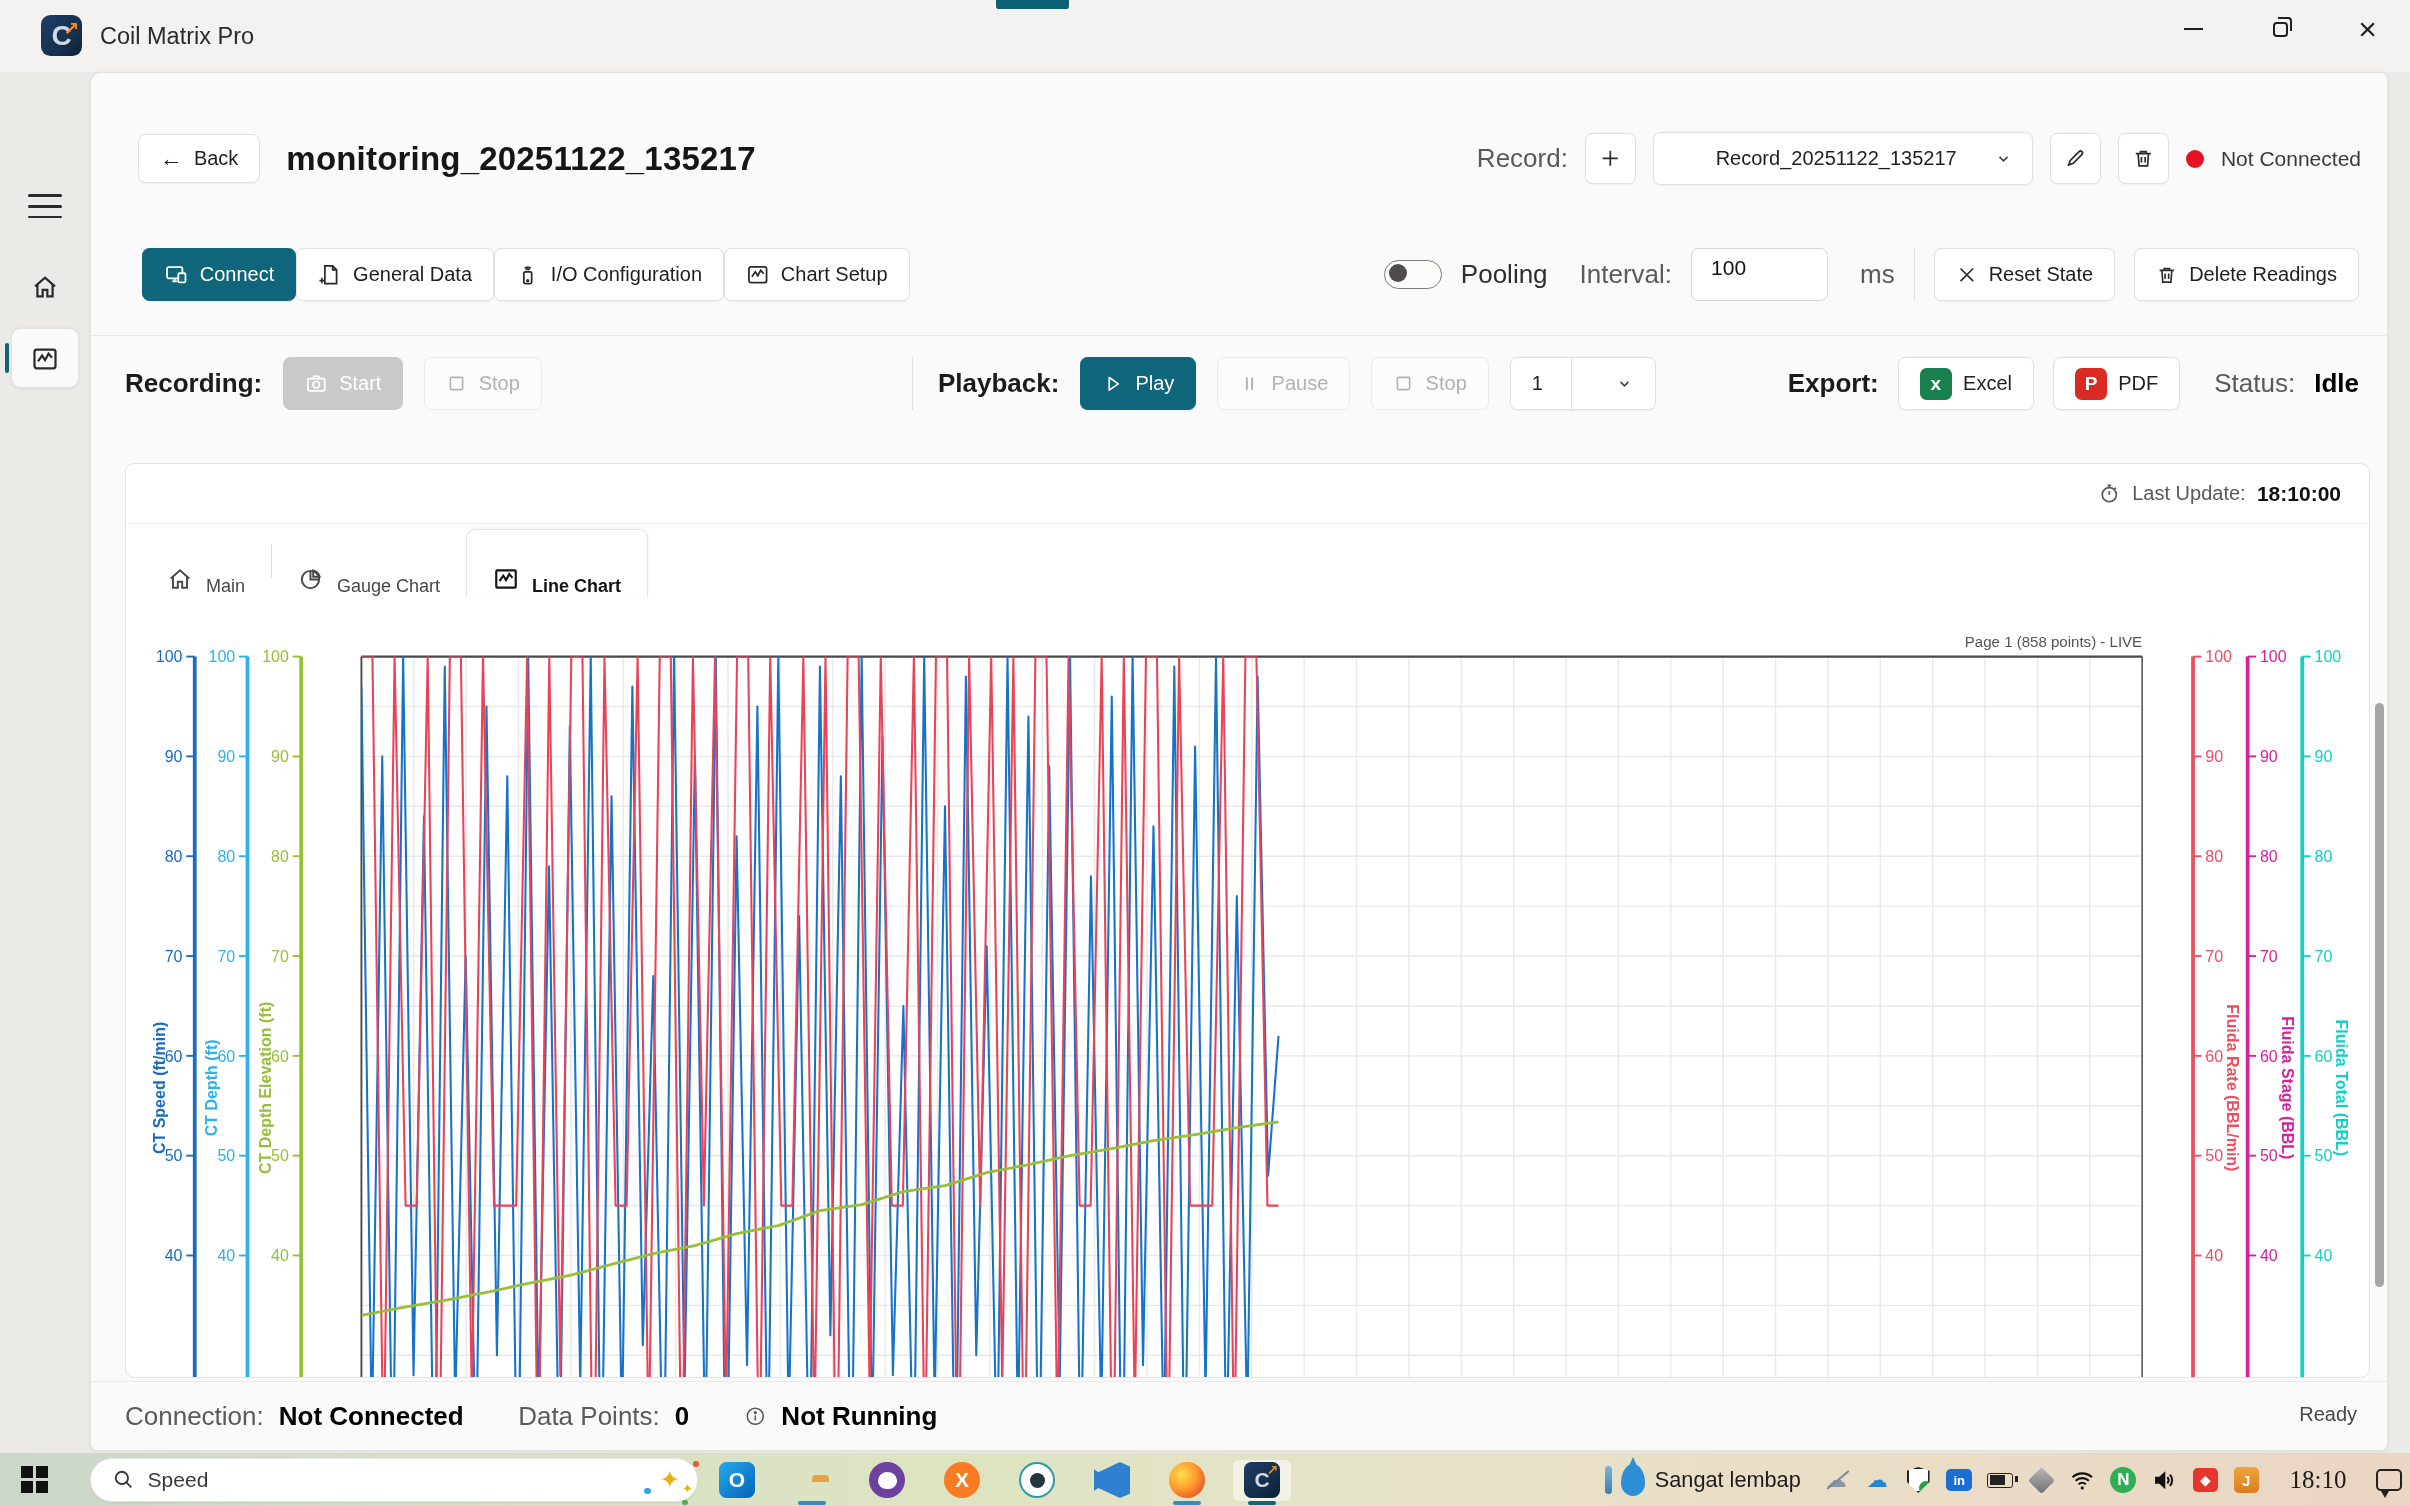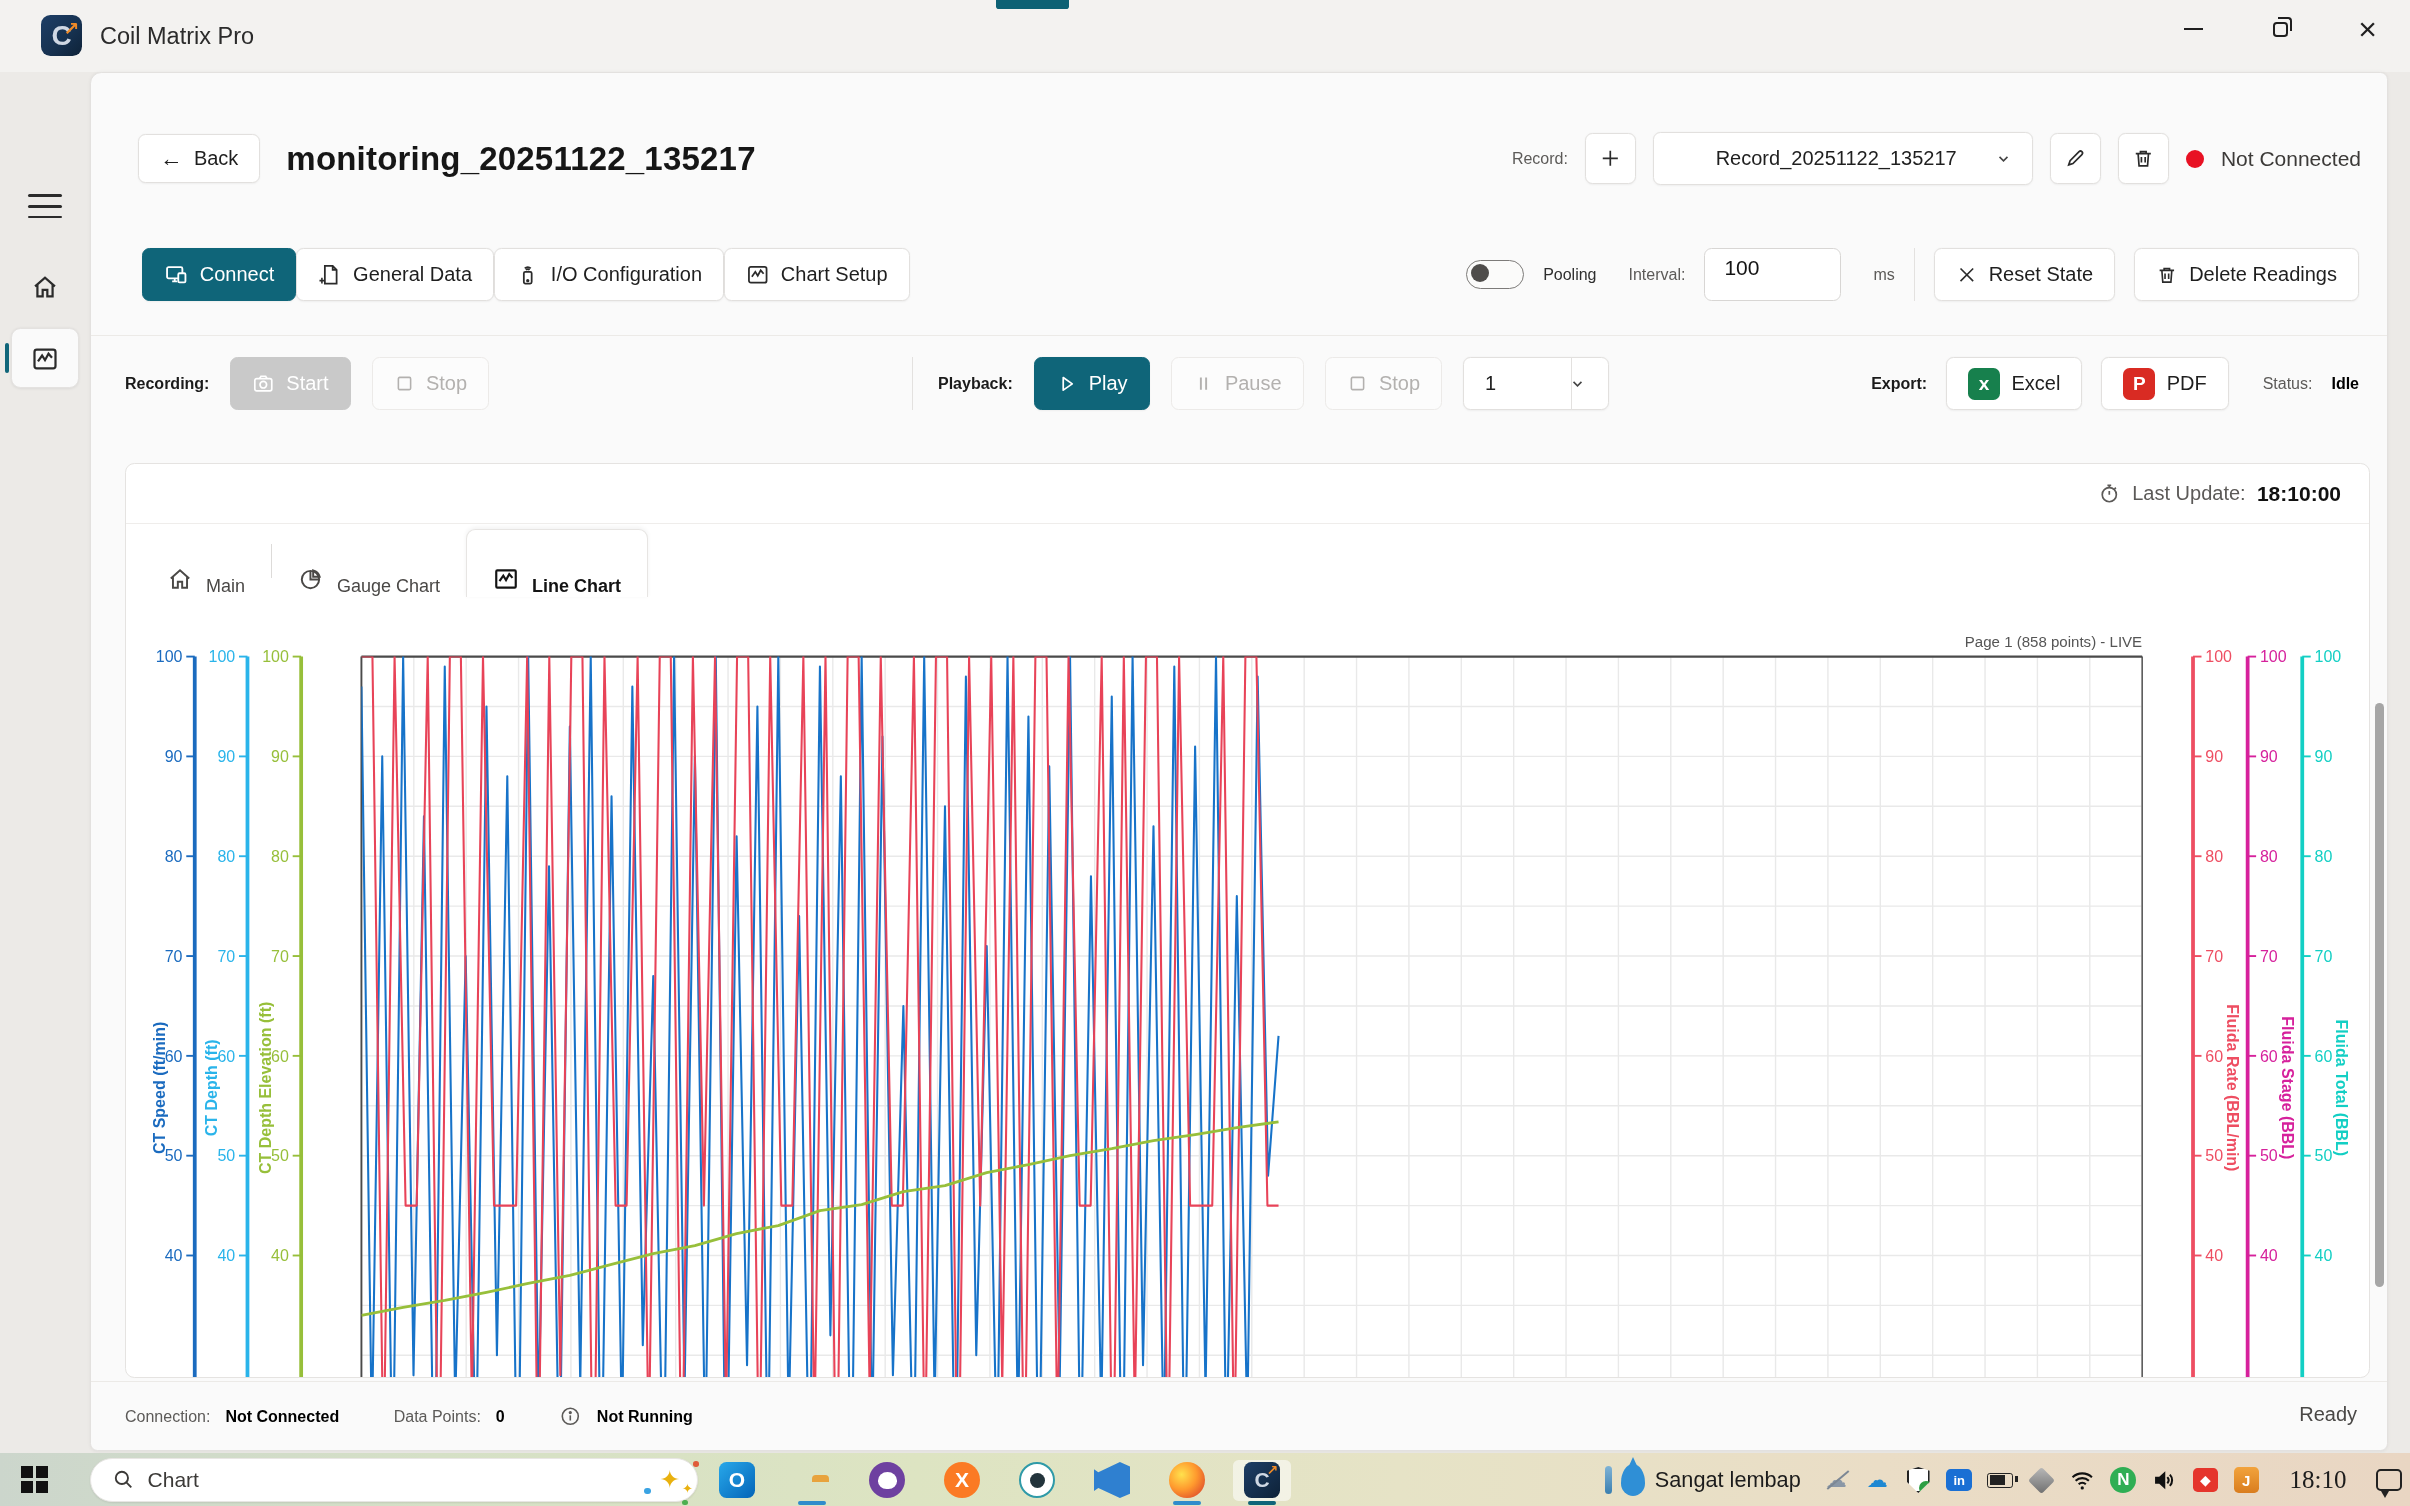--- a/index.html
+++ b/index.html
@@ -31,21 +31,21 @@
 
   
   .panel { position:absolute; left:90px; top:72px; width:2298px; height:1379px; background:#fafafa;
     border:0.9px solid #e3e1df; border-radius:11.3px 7.5px 7.5px 7.5px; box-shadow:0 0.9px 3.8px rgba(0,0,0,.05); }
 
   .btn { display:inline-flex; align-items:center; gap:11.3px; height:53px; padding:0 21px; background:#fff;
     border:0.9px solid #e2e0de; border-radius:7.5px; font-size:20px; color:#1f1f1f; box-shadow:0 0.9px 1.9px rgba(0,0,0,.05); white-space:nowrap; }
   .btn.primary { background:#0f6579; border-color:#0f6579; color:#fff; }
   .btn.disabled-fill { background:#c9c9c9; border-color:#c9c9c9; color:#fff; box-shadow:none;align-items:center; }
   .btn.disabled { color:#b3b1af; background:#fcfcfc; border-color:#eceae8; box-shadow:none; }
-  .lbl { font-size:16px; color:#2e2e2e; }
+  .lbl { font-size:26px; color:#2e2e2e; }
   .lbl.gray { color:#5c5a58; }
   .bold { font-weight:bold; color:#000000; }
 
   .hdr-row { position:absolute; left:47px; top:58px; height:55px; display:flex; align-items:center; gap:26px; }
   .page-title { font-size:33px; font-weight:bold; color:#161616; letter-spacing:0.2px; }
   .hdr-right { position:absolute; right:26px; top:58px; height:55px; display:flex; align-items:center; gap:17px; }
   .record-dd { width:380px; height:53px; display:flex; align-items:center; background:#fff; border:0.9px solid #e2e0de; border-radius:7.5px; padding:0 19px 0 24.5px; box-shadow:0 0.9px 1.9px rgba(0,0,0,.05);text-align:center; }
   .record-dd span { flex:1; font-size:20px; }
   .sq-btn { width:51px; height:51px; display:flex; align-items:center; justify-content:center; background:#fff; border:0.9px solid #e2e0de; border-radius:7.5px; box-shadow:0 0.9px 1.9px rgba(0,0,0,.05); }
   .dot { width:18px; height:18px; border-radius:50%; background:#e81123; }
@@ -558,21 +558,21 @@
       <i></i>
       <i></i>
       <i></i>
       <i></i>
     </div>
   <div class="search-pill">
     <svg width="22.6" height="22.6" viewBox="0 0 24 24" fill="none" stroke="#3c3a38" stroke-width="2">
         <circle cx="10.5" cy="10.5" r="6.5"></circle>
         <path d="M15.5 15.5 L20.5 20.5"></path>
       </svg>
-    <span class="stext">Chart</span>
+    <span class="stext">Speed</span>
     <span class="copilot">✦<span class="s2">✦</span><span class="d1"></span><span class="d2"></span><span class="d3"></span></span>
   </div>
   <div class="apps" id="taskbar-apps">
       <div class="app-slot">
         <span>
           <span class="ai ai-outlook">O</span>
         </span>
       </div>
       <div class="app-slot">
         <span><span class="ai-explorer"></span></span>

